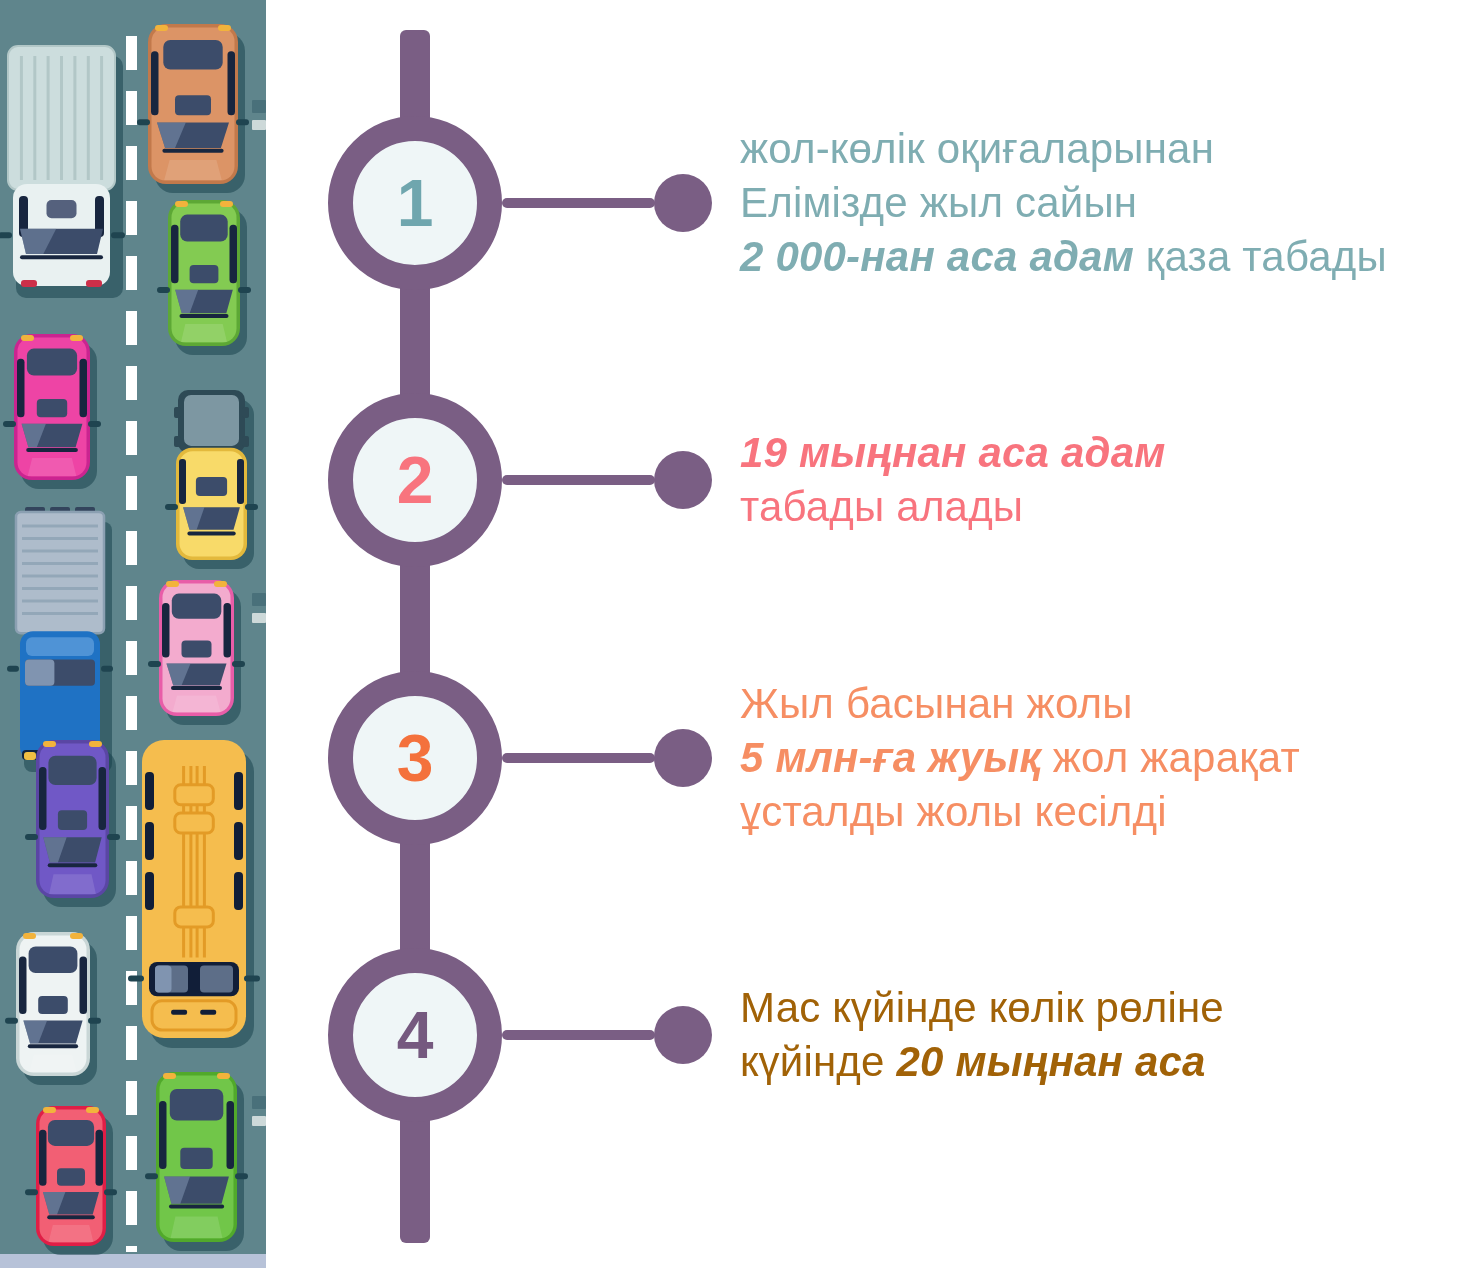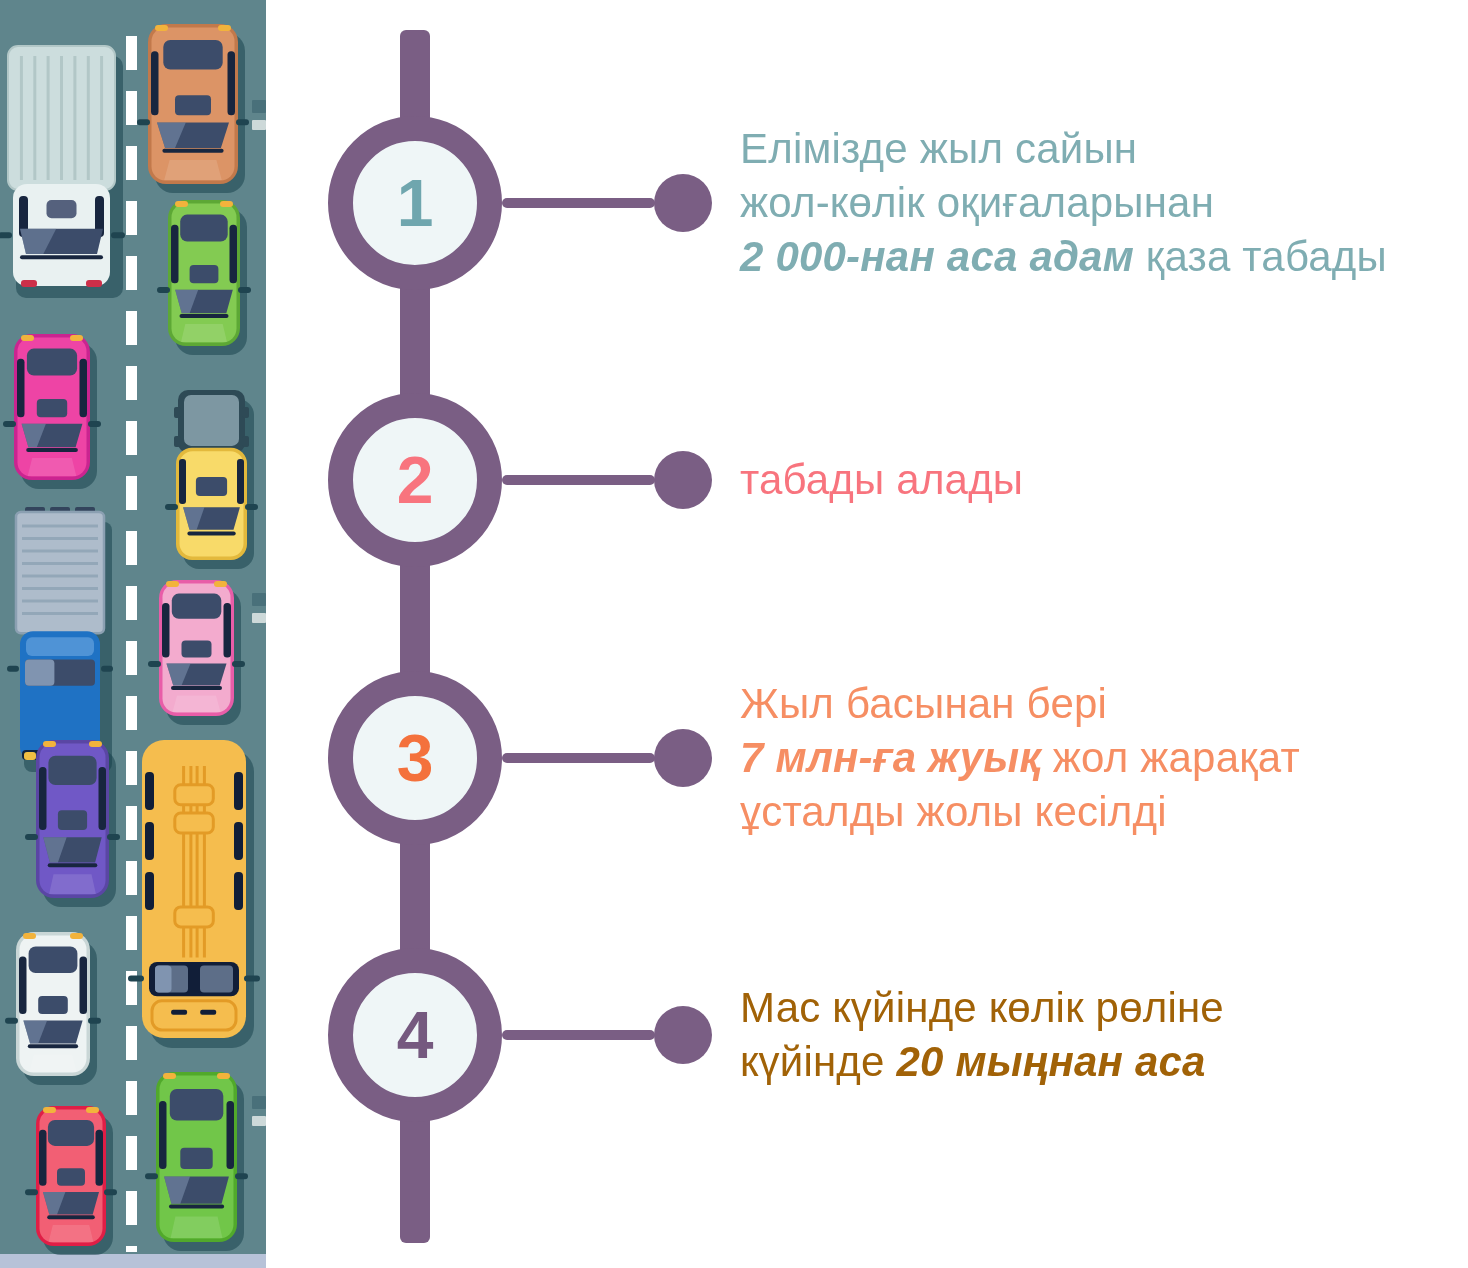--- a/index.html
+++ b/index.html
@@ -266,40 +266,41 @@
       </g>
     </svg>
   <div id="timeline">
       <div class="tl-bar" style="left: 400px; top: 30px; width: 30px; height: 1213px; background: rgb(122, 94, 132);"></div>
       <div class="step-circle" style="left: 328px; top: 116px; width: 174px; height: 174px; border: 25px solid rgb(122, 94, 132); background: rgb(239, 246, 247);">
         <span class="step-number" style="color: rgb(111, 166, 174);">1</span>
       </div>
       <div class="connector" style="left: 502px; top: 198px; width: 153px; height: 10px; background: rgb(122, 94, 132);"></div>
       <div class="dot" style="left: 654px; top: 174px; width: 58px; height: 58px; background: rgb(122, 94, 132);"></div>
       <div class="step-text" style="left: 740px; top: 203px; color: rgb(127, 173, 178);">
+        <div class="line"><span class="">жол-көлік оқиғаларынан</span></div>
         <div class="line"><span class="">Елімізде жыл сайын</span></div>
-        <div class="line"><span class="">жол-көлік оқиғаларынан</span></div>
         <div class="line"><span class="b">2 000-нан аса адам</span><span class=""> қаза табады</span></div>
       </div>
       <div class="step-circle" style="left: 328px; top: 393px; width: 174px; height: 174px; border: 25px solid rgb(122, 94, 132); background: rgb(239, 246, 247);">
         <span class="step-number" style="color: rgb(248, 116, 126);">2</span>
       </div>
       <div class="connector" style="left: 502px; top: 475px; width: 153px; height: 10px; background: rgb(122, 94, 132);"></div>
       <div class="dot" style="left: 654px; top: 451px; width: 58px; height: 58px; background: rgb(122, 94, 132);"></div>
       <div class="step-text" style="left: 740px; top: 480px; color: rgb(248, 116, 126);">
+        <div class="line"><span class="b">19 мыңнан аса адам</span></div>
         <div class="line"><span class="">табады алады</span></div>
       </div>
       <div class="step-circle" style="left: 328px; top: 671px; width: 174px; height: 174px; border: 25px solid rgb(122, 94, 132); background: rgb(239, 246, 247);">
         <span class="step-number" style="color: rgb(244, 113, 60);">3</span>
       </div>
       <div class="connector" style="left: 502px; top: 753px; width: 153px; height: 10px; background: rgb(122, 94, 132);"></div>
       <div class="dot" style="left: 654px; top: 729px; width: 58px; height: 58px; background: rgb(122, 94, 132);"></div>
       <div class="step-text" style="left: 740px; top: 758px; color: rgb(246, 142, 99);">
-        <div class="line"><span class="">Жыл басынан бері</span></div>
-        <div class="line"><span class="b">7 млн-ға жуық</span><span class=""> жол жарақат</span></div>
+        <div class="line"><span class="">Жыл басынан жолы</span></div>
+        <div class="line"><span class="b">5 млн-ға жуық</span><span class=""> жол жарақат</span></div>
         <div class="line"><span class="">ұсталды жолы кесілді</span></div>
       </div>
       <div class="step-circle" style="left: 328px; top: 948px; width: 174px; height: 174px; border: 25px solid rgb(122, 94, 132); background: rgb(239, 246, 247);">
         <span class="step-number" style="color: rgb(117, 89, 127);">4</span>
       </div>
       <div class="connector" style="left: 502px; top: 1030px; width: 153px; height: 10px; background: rgb(122, 94, 132);"></div>
       <div class="dot" style="left: 654px; top: 1006px; width: 58px; height: 58px; background: rgb(122, 94, 132);"></div>
       <div class="step-text" style="left: 740px; top: 1035px; color: #a16207;">
         <div class="line"><span class="">Мас күйінде көлік рөліне</span></div>
         <div class="line"><span class="">күйінде </span><span class="b">20 мыңнан аса</span></div>

